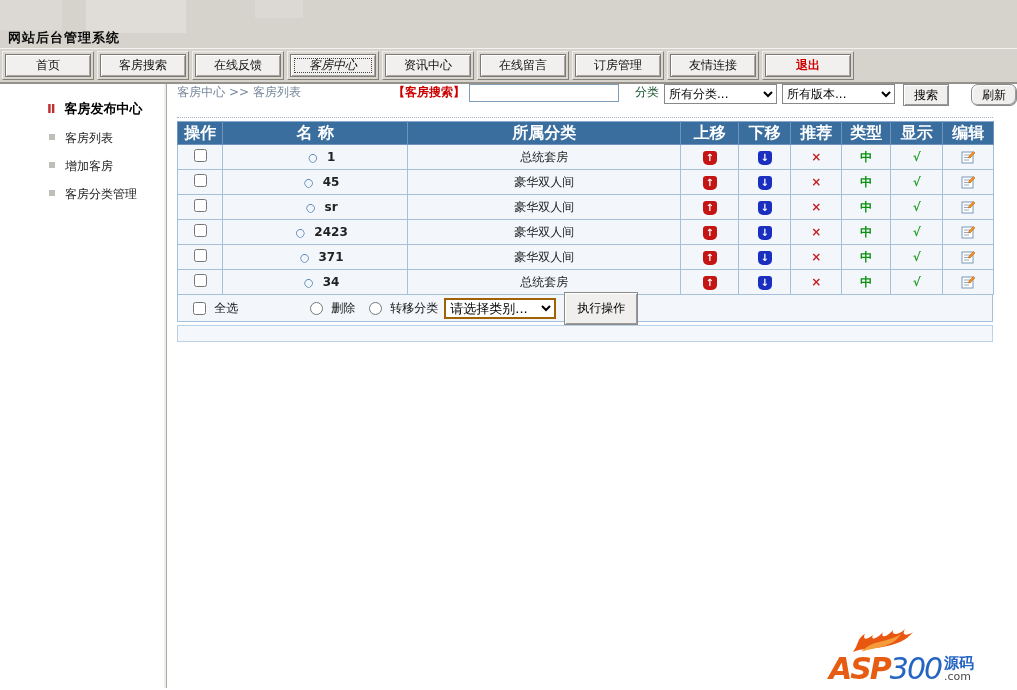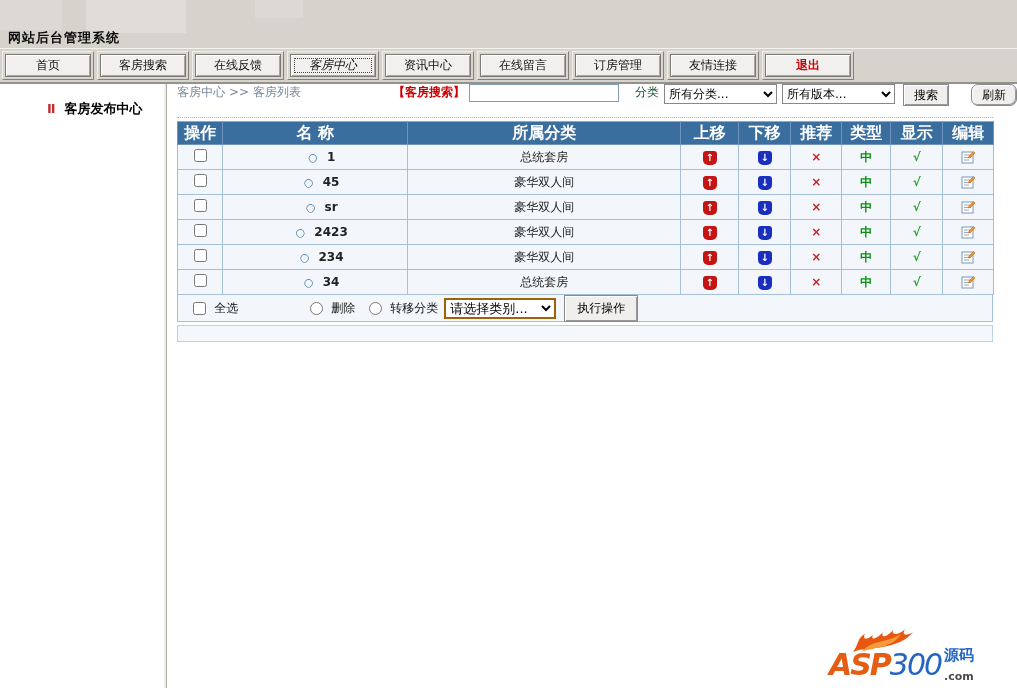--- a/index.html
+++ b/index.html
@@ -83,34 +83,34 @@
     width:816px; height:27px; background:#f3f7fb;
     border:1px solid #a6c0da; border-top:none;
     display:flex; align-items:center;
   }
   .action-row input[type=checkbox] { margin-left:15px; }
   .action-row .lbl { margin-left:8px; }
   .action-row input[type=radio] { margin-left:72px; }
   .action-row input[type=radio].r2 { margin-left:14px; }
   .action-select { width:112px; height:21px; margin-left:6px; font-size:13px; font-family:inherit; border:2px solid #a16207; background:#fff; }
   .exec-btn {
-    height:27px; padding:0 12px; margin-left:8px; font-size:12px; font-family:Liberation Sans, sans-serif;
+    height:33px; padding:0 12px; margin-left:8px; font-size:12px; font-family:Liberation Sans, sans-serif;
     background:#f0efed; border:1px solid #8a8a8a; cursor:pointer;
     box-shadow: inset 1px 1px 0 #ffffff, inset -1px -1px 0 #9a9a9a;
   }
   .footer-bar { width:816px; height:17px; margin-top:3px; background:#f4f8fc; border:1px solid #bcd1e4; }
   
   .logo { position:absolute; right:10px; bottom:4px; width:178px; height:58px; }
   .logo .flame { position:absolute; left:18px; top:-2px; }
   .logo .row { position:absolute; left:0; bottom:4px; display:flex; align-items:center; }
   .logo .asp { font-weight:bold; font-style:italic; font-size:30px; color:#e65c12; letter-spacing:-2px; line-height:26px; }
   .logo .num { font-weight:normal; font-style:italic; font-size:30px; color:#2565c2; letter-spacing:-2px; line-height:26px; }
-  .logo .cncol { display:flex; flex-direction:column; align-items:flex-start; margin-left:3px;gap:8px; }
+  .logo .cncol { display:flex; flex-direction:column; align-items:flex-start; margin-left:3px; }
   .logo .cn { font-weight:bold; font-size:15px; color:#2565c2; line-height:15px; }
-  .logo .com { font-weight:bold; font-size:11px; color:#4a4a4a; line-height:11px; }
+  .logo .com { font-weight:normal; font-size:11px; color:#4a4a4a; line-height:11px; }
 </style>
 </head>
 <body>
 
 <div class="topbar">
   <div class="patch-a"></div>
   <div class="patch-b"></div>
   <div class="patch-c"></div>
   <div class="app-title">网站后台管理系统</div>
 </div>
@@ -143,20 +143,25 @@
     <div class="tab-group">
       <button class="tab-btn danger">退出</button>
     </div>
   </div>
 
 <div class="content">
   <aside class="sidebar">
     <div class="side-head">
       <span class="roman">Ⅱ</span><span>客房发布中心</span>
     </div>
+    <div id="side-items">
+        <div class="side-item"><span class="sq"></span><span>客房列表</span></div>
+        <div class="side-item"><span class="sq"></span><span>增加客房</span></div>
+        <div class="side-item"><span class="sq"></span><span>客房分类管理</span></div>
+      </div>
   </aside>
 
   <main class="main">
     <div class="crumb-row">
       <span class="breadcrumb">客房中心 &gt;&gt; 客房列表</span>
       <span class="search-label">【客房搜索】</span>
       <input class="search-input" type="text" value="" style="">
       <span class="cat-label">分类</span>
       <select class="tool-select"><option>所有分类...</option></select>
       <select class="tool-select"><option>所有版本...</option></select>
@@ -254,21 +259,21 @@
             <td><span><svg class="edit-icon" width="16" height="16" viewBox="0 0 16 16">
                   <rect x="2" y="3" width="11" height="11" fill="#ffffff" stroke="#7a98b8"></rect>
                   <line x1="4" y1="6" x2="11" y2="6" stroke="#9aa8b8"></line>
                   <line x1="4" y1="8.5" x2="11" y2="8.5" stroke="#9aa8b8"></line>
                   <line x1="4" y1="11" x2="9" y2="11" stroke="#9aa8b8"></line>
                   <path d="M9 7 L13.5 2.5 L15 4 L10.5 8.5 L8.6 9 Z" fill="#f0922b" stroke="#c86a10" stroke-width="0.6"></path>
                 </svg></span></td>
           </tr>
           <tr>
             <td><input type="checkbox" style=""></td>
-            <td class="name-cell"><span class="o-mark">○</span><span>234</span></td>
+            <td class="name-cell"><span class="o-mark">○</span><span>371</span></td>
             <td>豪华双人间</td>
             <td><span class="badge up">↑</span></td>
             <td><span class="badge down">↓</span></td>
             <td><span class="x-icon">×</span></td>
             <td><span class="type-icon">中</span></td>
             <td><span class="check-icon">√</span></td>
             <td><span><svg class="edit-icon" width="16" height="16" viewBox="0 0 16 16">
                   <rect x="2" y="3" width="11" height="11" fill="#ffffff" stroke="#7a98b8"></rect>
                   <line x1="4" y1="6" x2="11" y2="6" stroke="#9aa8b8"></line>
                   <line x1="4" y1="8.5" x2="11" y2="8.5" stroke="#9aa8b8"></line>

